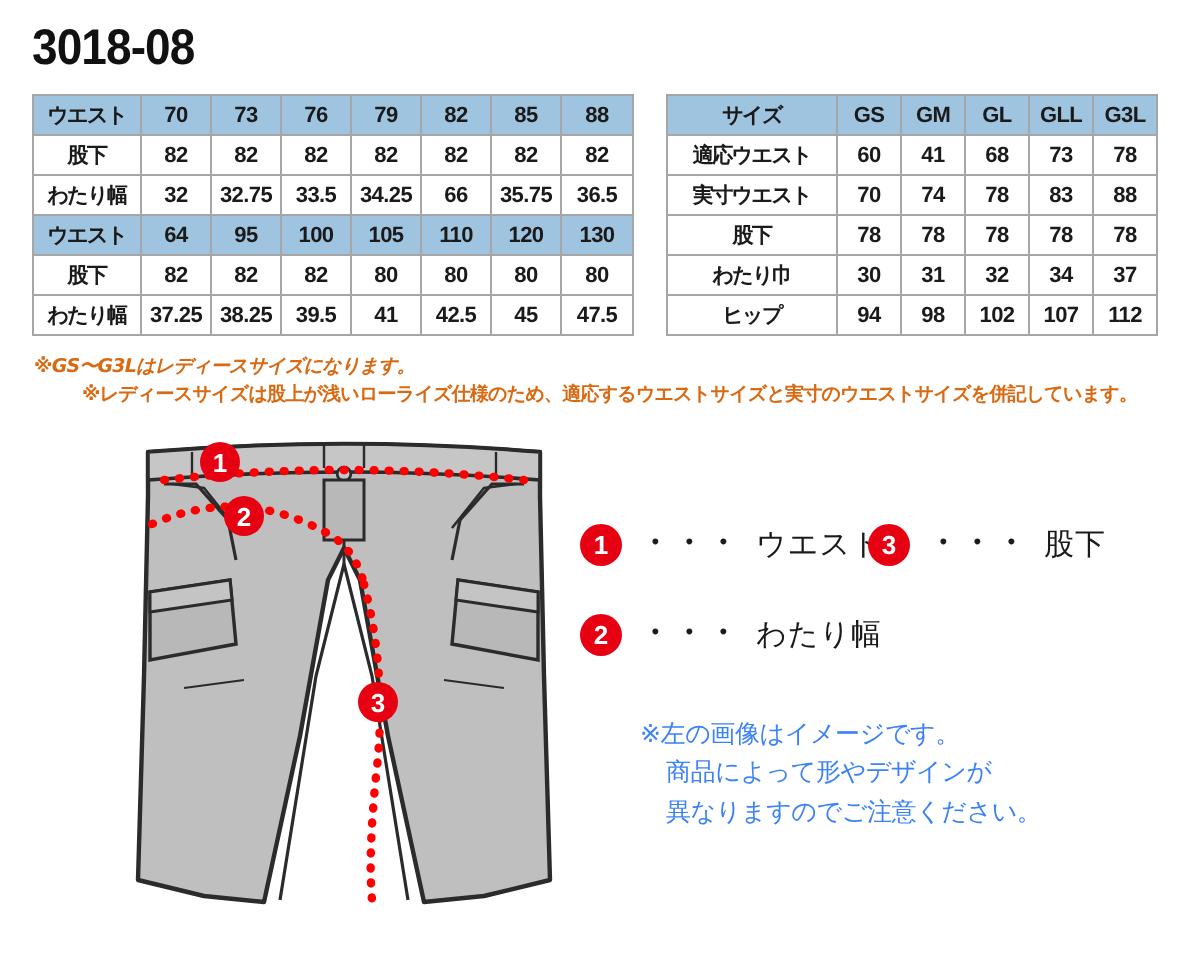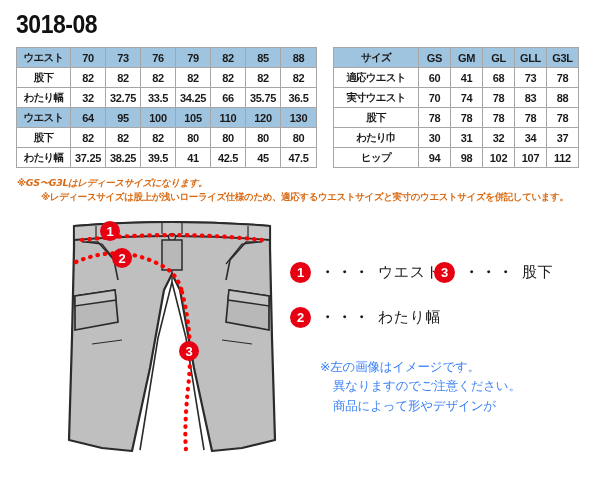--- a/index.html
+++ b/index.html
@@ -365,17 +365,17 @@
     <span class="legend-label">わたり幅</span>
   </div>
   <div class="legend-item" id="legend-3">
     <span class="legend-badge">3</span>
     <span class="legend-dots">・・・</span>
     <span class="legend-label">股下</span>
   </div>
 
   <div id="disclaimer">
     <div>※左の画像はイメージです。</div>
+    <div class="indent">商品によって形やデザインが</div>
     <div class="indent">異なりますのでご注意ください。</div>
-    <div class="indent">商品によって形やデザインが</div>
   </div>
 
 </div>
 
 </body></html>

